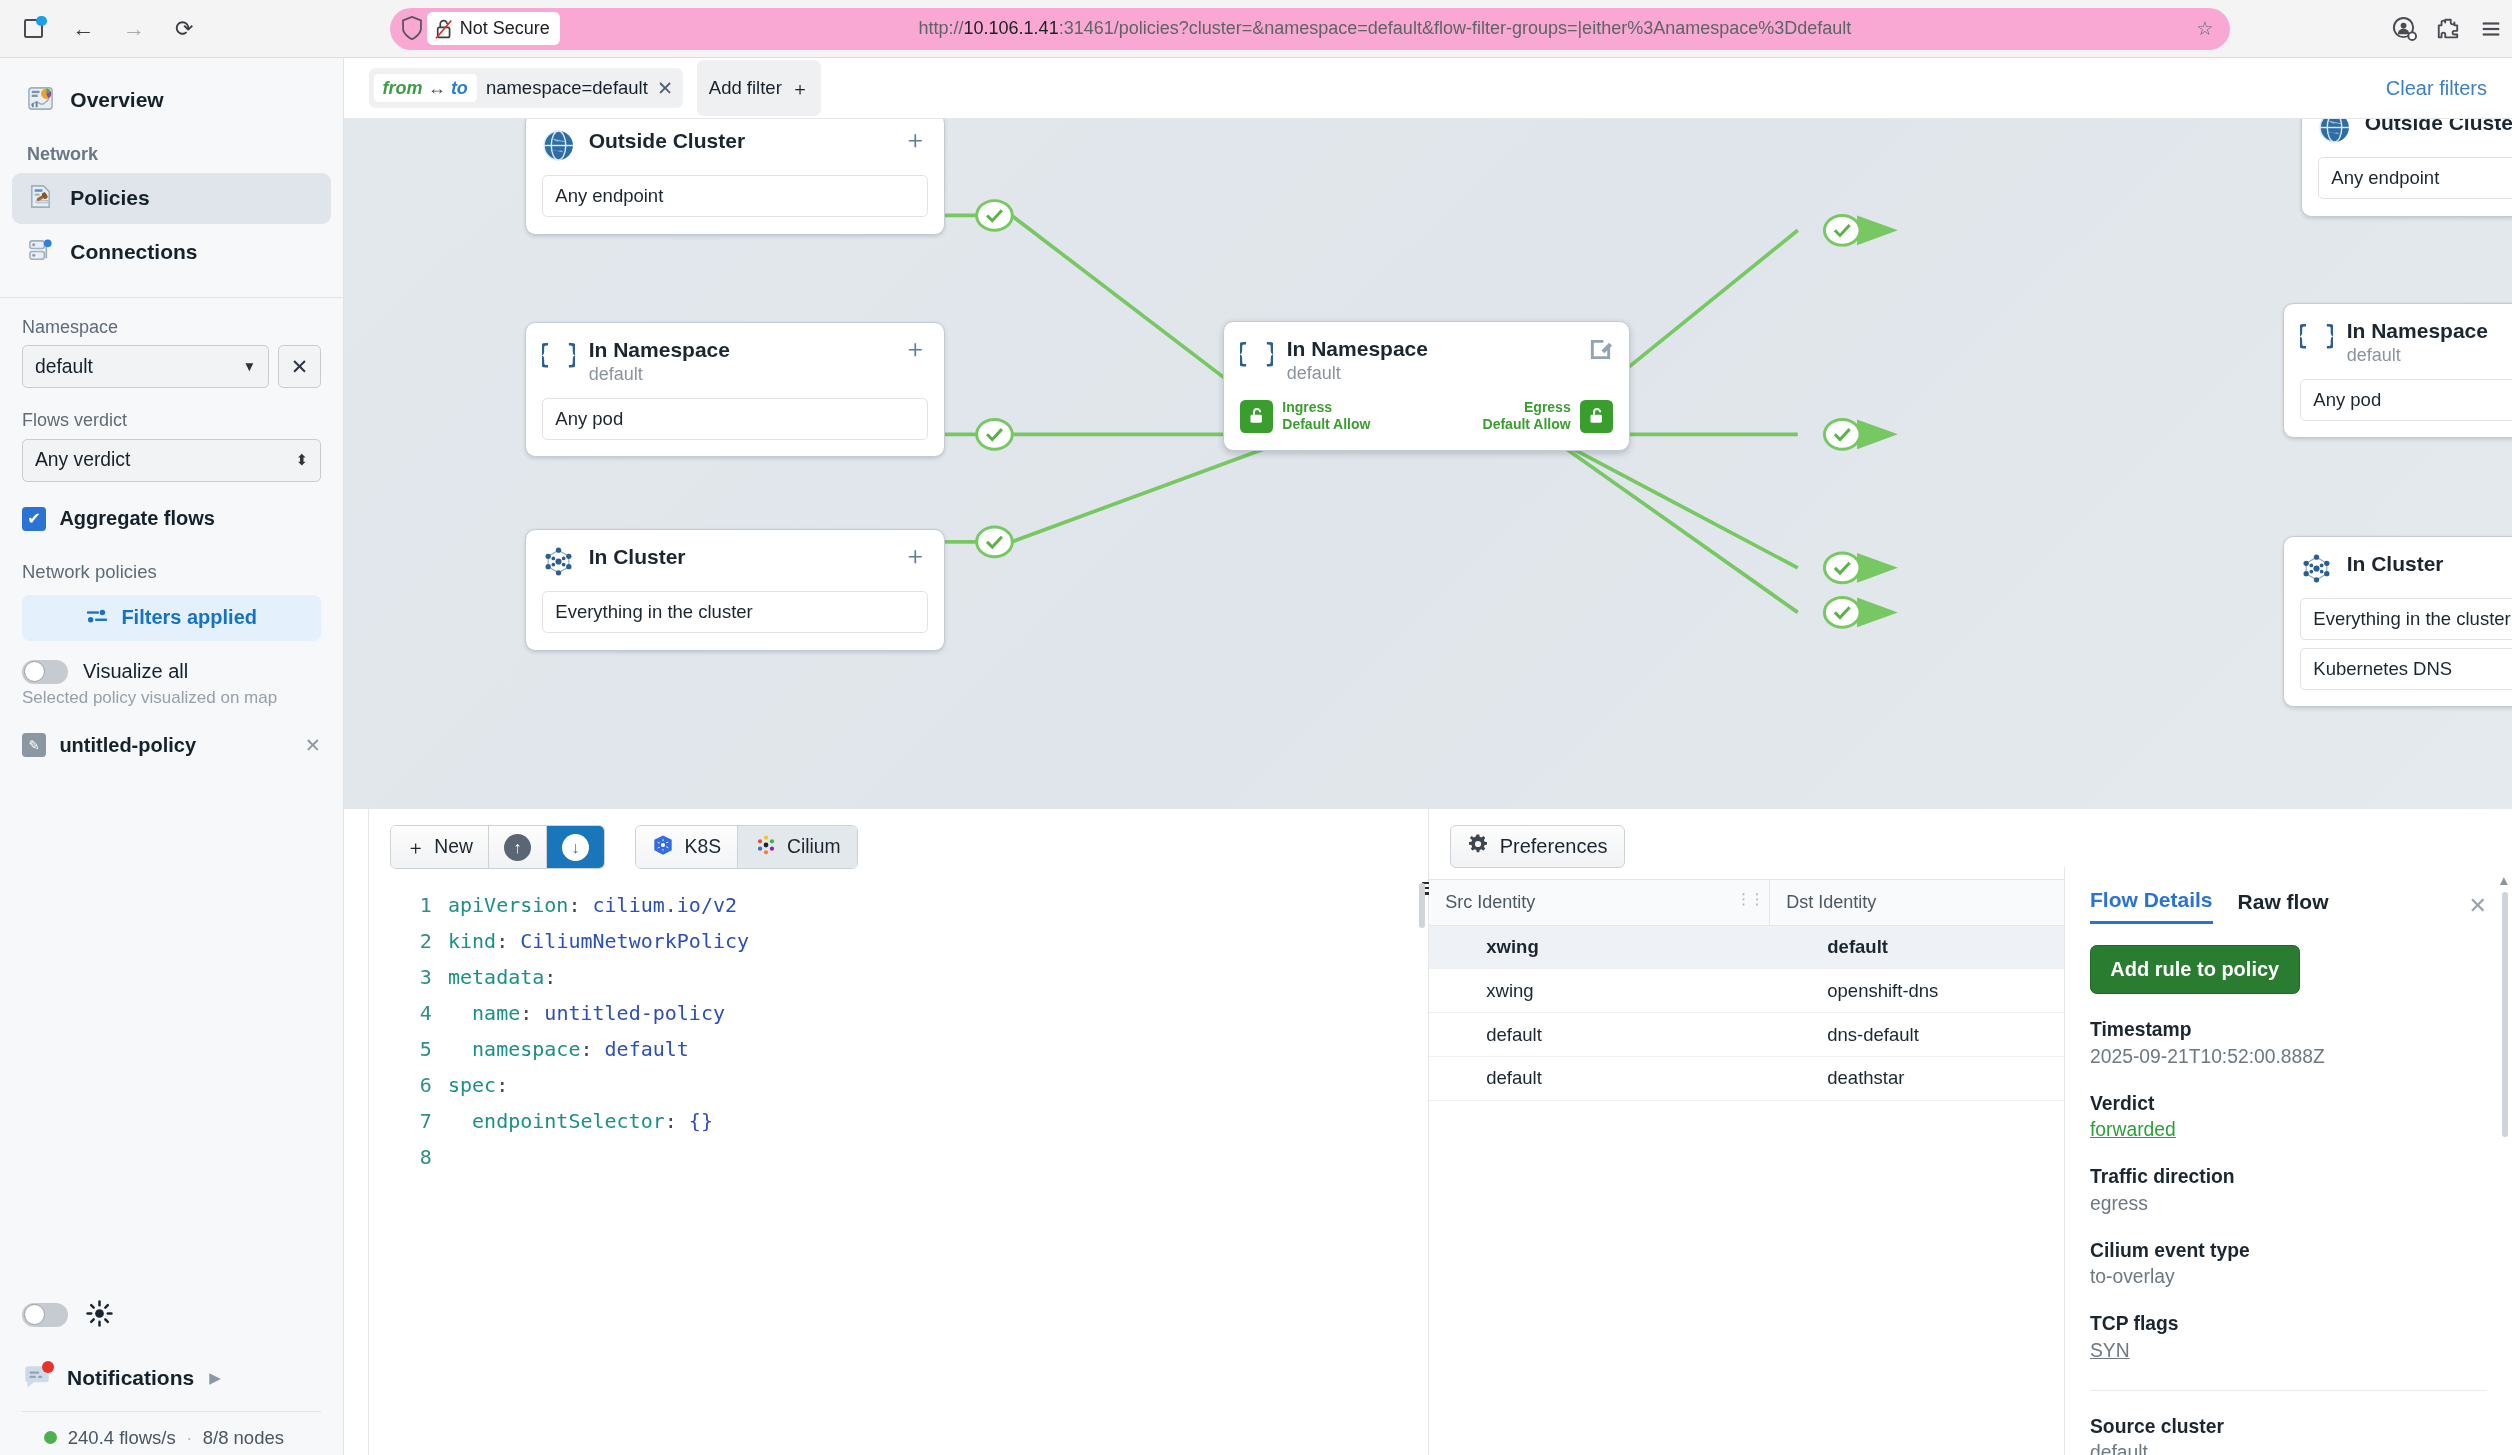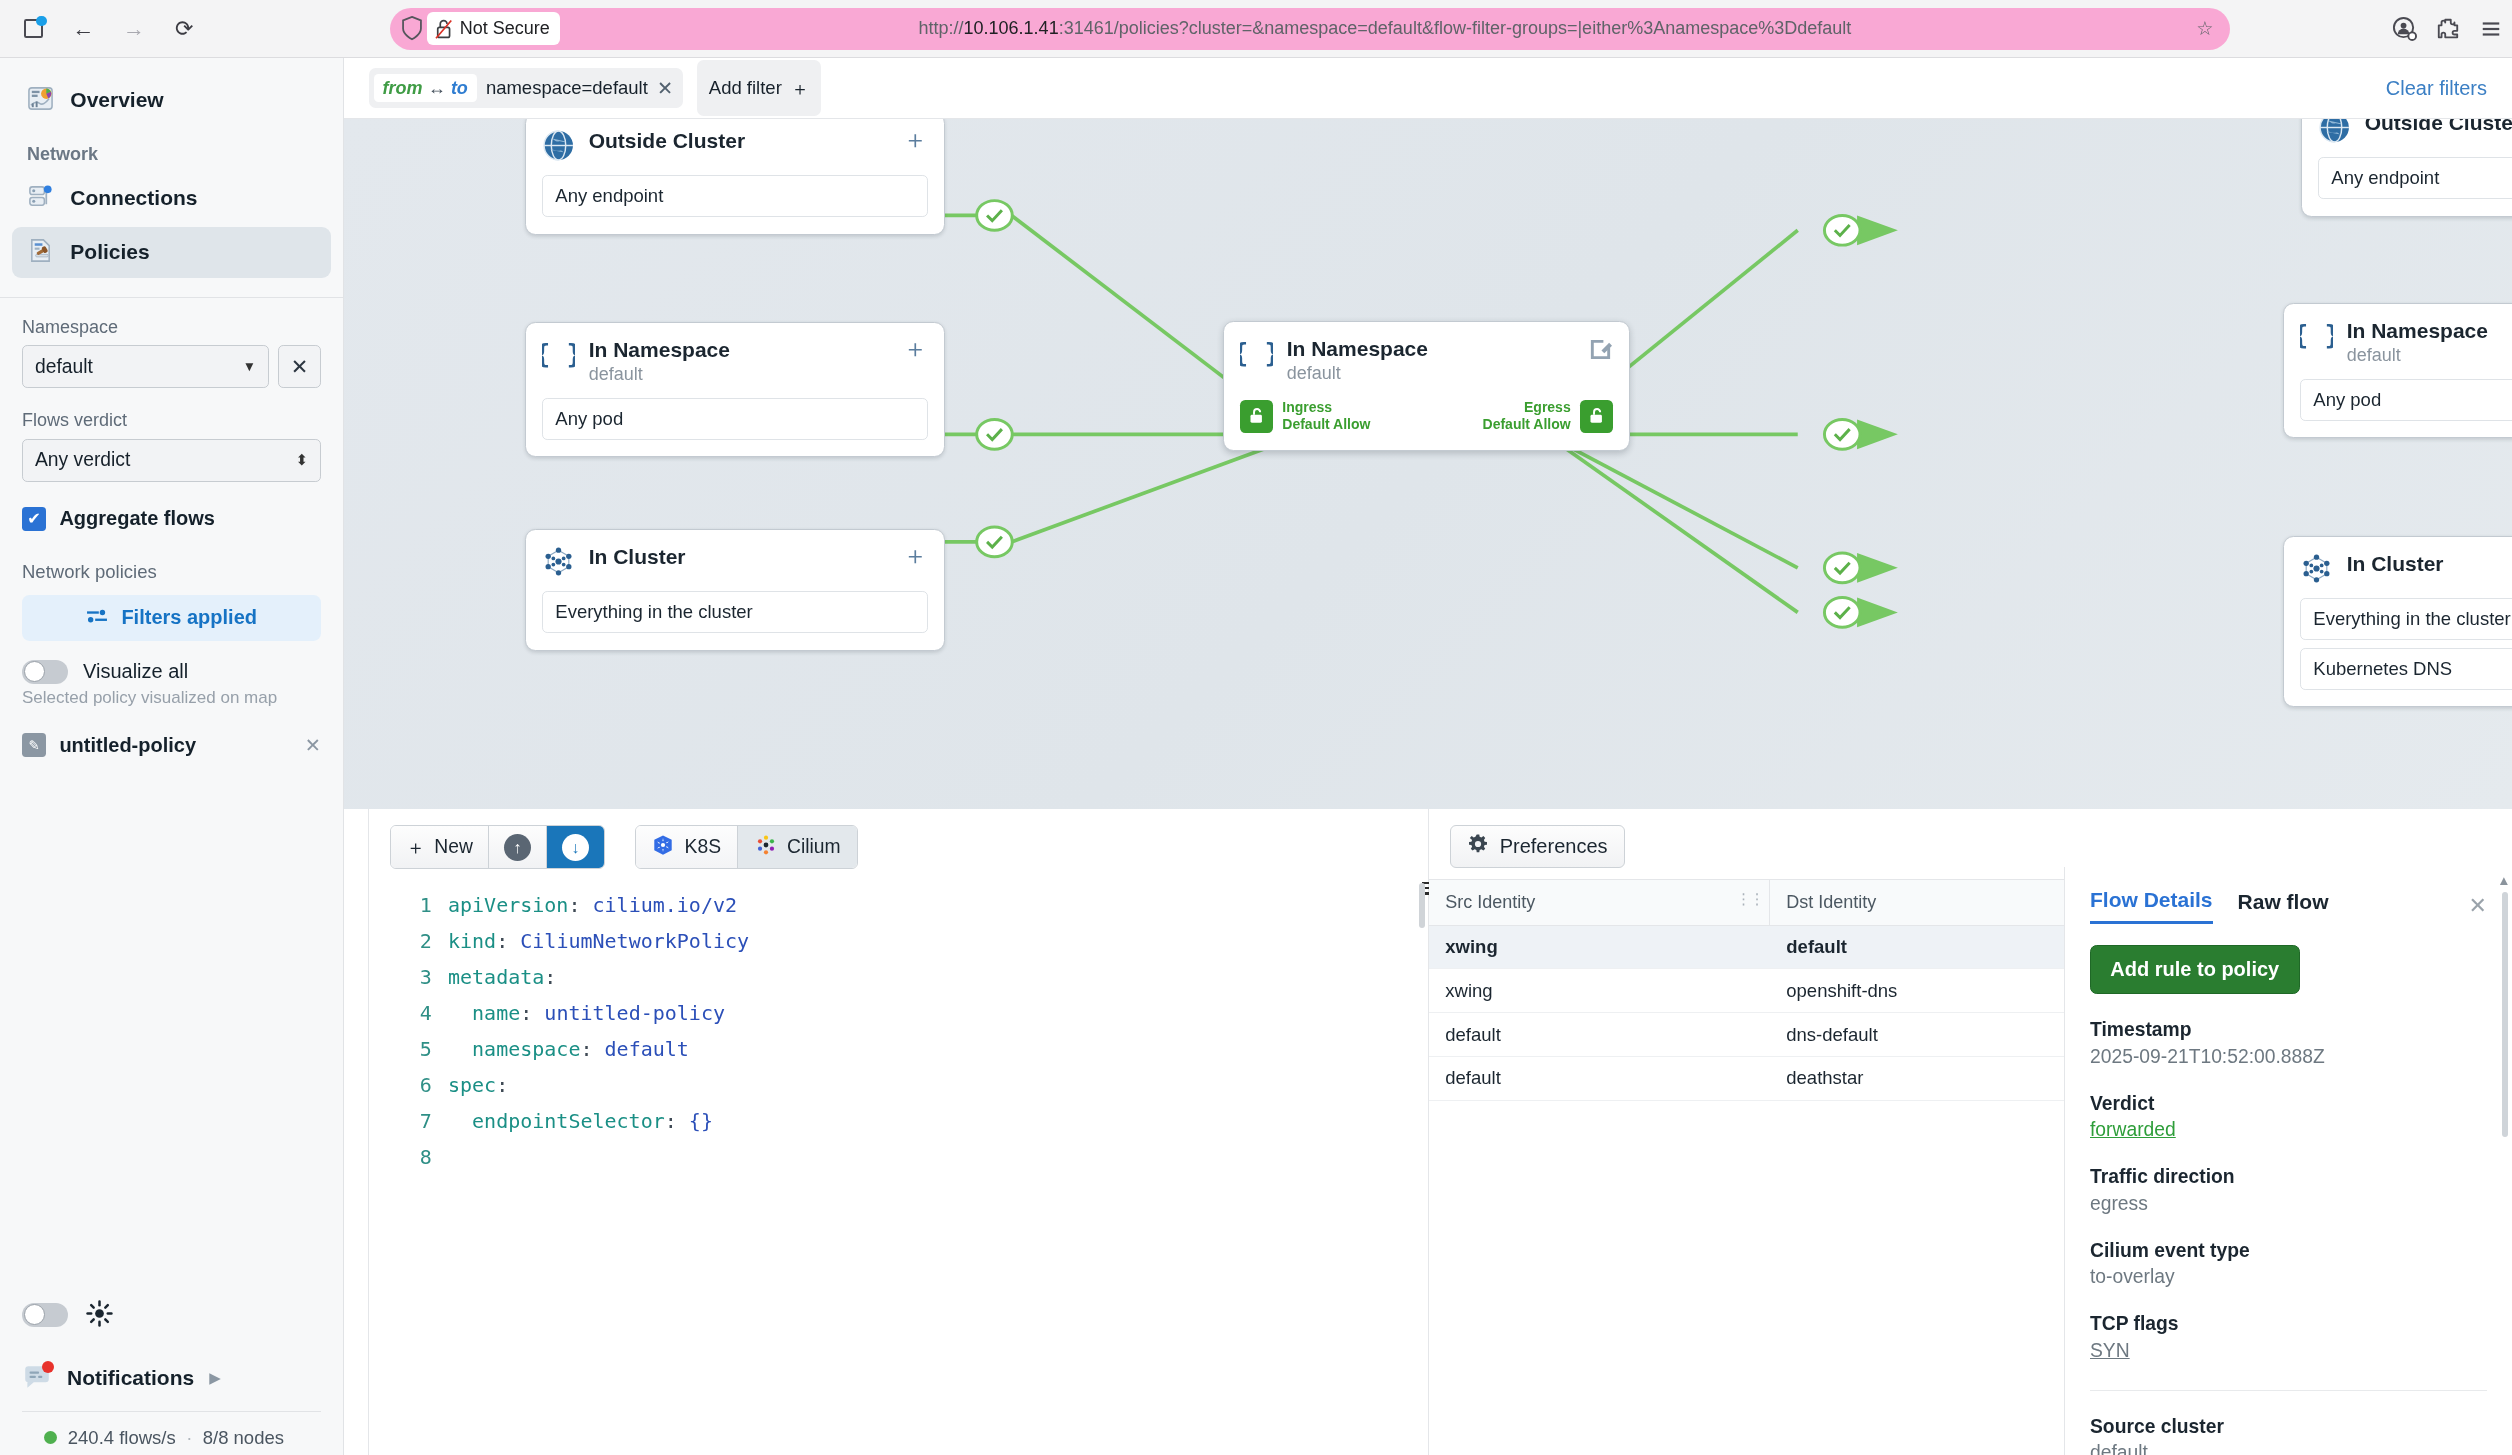--- a/index.html
+++ b/index.html
@@ -243,21 +243,21 @@
     font-size: 20px; color: #1b2630; cursor: pointer;
   }
   .ftable { border-top: 0.7px solid #e4e6e9; flex: 1; display: flex; flex-direction: column; min-height: 0; }
   .ft-head { display: flex; background: #f8fafb; border-bottom: 0.7px solid #e4e6e9; }
   .ft-th {
     padding: 12px 16.3px; font-size: 18px; color: #4c5862; position: relative;
   }
   .ft-th.c1 { width: 341px; flex: none; border-right: 0.7px solid #e4e6e9; }
   .ft-th.c2 { flex: 1; }
   .ft-grip { position: absolute; right: 6px; top: 10.4px; color: #aab2ba; font-size: 15px; letter-spacing: -1.5px; }
-  .ft-row { display: flex; border-bottom: 0.7px solid #eef0f2; cursor: pointer; }
+  .ft-row { display: flex; border-bottom: 0.7px solid #eef0f2; cursor: pointer; padding-left: 41px; }
   .ft-row.sel { background: #eef2f6; }
   .ft-row.sel .ft-td { font-weight: 700; }
   .ft-td { padding: 10.4px 16.3px; font-size: 18.5px; color: #1b2630; }
   .ft-td.c1 { width: 341px; flex: none; }
   .ft-td.c2 { flex: 1; }
 
   .details-panel {
     position: absolute; right: 0; top: 58px; bottom: 0; width: 448px;
     background: #ffffff; border-left: 0.7px solid #e4e6e9; padding: 21px 25px 0 25px;
     display: flex; flex-direction: column;
@@ -354,48 +354,48 @@
               <path d="M4 21 q5-5 9-2 t10-5" fill="none" stroke="#9fb0c0" stroke-width="1.6"></path>
               <rect x="5" y="19" width="2" height="4" fill="#6d8296"></rect>
               <rect x="9" y="17" width="2" height="6" fill="#6d8296"></rect>
             </svg>
         </span>
         <span class="lbl">Overview</span>
       </div>
 
       <div class="side-group-title">Network</div>
 
-      <div class="side-item">
-        <span>
-          <svg width="27" height="27" viewBox="0 0 28 28">
-              <rect x="3" y="4" width="15" height="8" rx="2.4" fill="#e8eef4" stroke="#9fb0c0" stroke-width="1.6"></rect>
-              <rect x="3" y="15" width="15" height="8" rx="2.4" fill="#e8eef4" stroke="#9fb0c0" stroke-width="1.6"></rect>
-              <circle cx="7" cy="8" r="1.6" fill="#8aa0b4"></circle>
-              <circle cx="7" cy="19" r="1.6" fill="#8aa0b4"></circle>
-              <line x1="20" y1="8" x2="20" y2="22" stroke="#9fb0c0" stroke-width="1.8"></line>
-              <circle cx="21.5" cy="6.5" r="4" fill="#2f7fe0"></circle>
-            </svg>
-        </span>
-        <span class="lbl">Connections</span>
-      </div>
-
       <div class="side-item active">
         <span>
           <svg width="27" height="27" viewBox="0 0 28 28">
               <path d="M5 3h12l6 6v16H5z" fill="#e8eef4" stroke="#9fb0c0" stroke-width="1.6"></path>
               <rect x="8" y="6.5" width="8" height="2.6" fill="#5a8fd0"></rect>
               <rect x="8" y="11" width="5" height="2.2" fill="#9fb0c0"></rect>
               <rect x="9" y="18" width="13" height="2.6" rx="1.2" fill="#d8dee4" stroke="#9fb0c0" stroke-width=".8"></rect>
               <g transform="rotate(-30 14 16)">
                 <rect x="10" y="14" width="10" height="3.4" rx="1.5" fill="#a06a38"></rect>
                 <rect x="17" y="12.3" width="4.5" height="6.8" rx="1.6" fill="#8a5529"></rect>
               </g>
             </svg>
         </span>
         <span class="lbl">Policies</span>
+      </div>
+
+      <div class="side-item">
+        <span>
+          <svg width="27" height="27" viewBox="0 0 28 28">
+              <rect x="3" y="4" width="15" height="8" rx="2.4" fill="#e8eef4" stroke="#9fb0c0" stroke-width="1.6"></rect>
+              <rect x="3" y="15" width="15" height="8" rx="2.4" fill="#e8eef4" stroke="#9fb0c0" stroke-width="1.6"></rect>
+              <circle cx="7" cy="8" r="1.6" fill="#8aa0b4"></circle>
+              <circle cx="7" cy="19" r="1.6" fill="#8aa0b4"></circle>
+              <line x1="20" y1="8" x2="20" y2="22" stroke="#9fb0c0" stroke-width="1.8"></line>
+              <circle cx="21.5" cy="6.5" r="4" fill="#2f7fe0"></circle>
+            </svg>
+        </span>
+        <span class="lbl">Connections</span>
       </div>
     </div>
 
     <div class="side-divider"></div>
 
     <div class="filters-area">
       <div class="field-label">Namespace</div>
       <div class="ns-row">
         <div class="select-box">
           <span>default</span>

